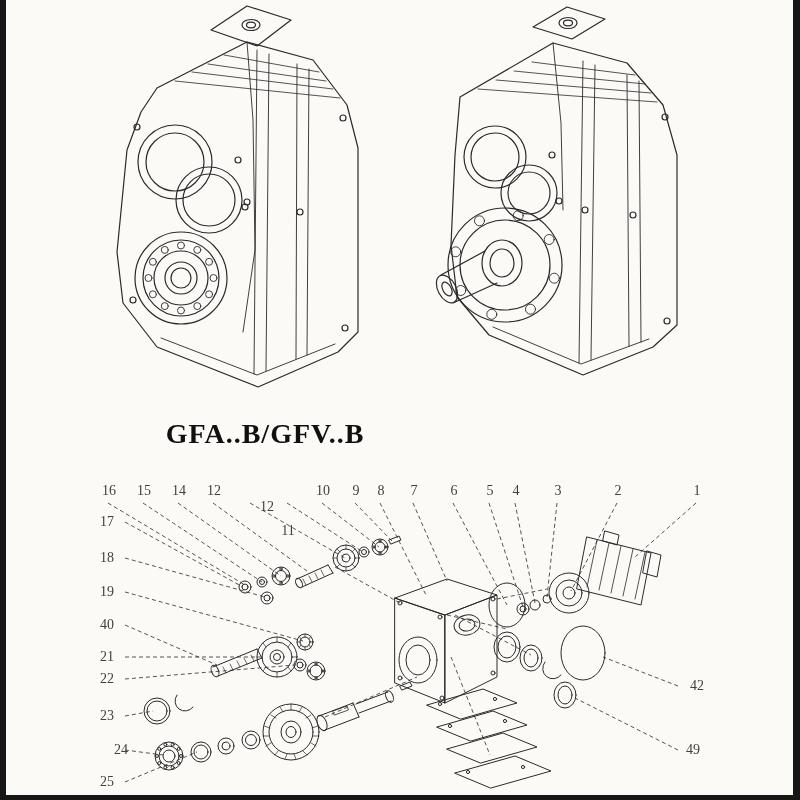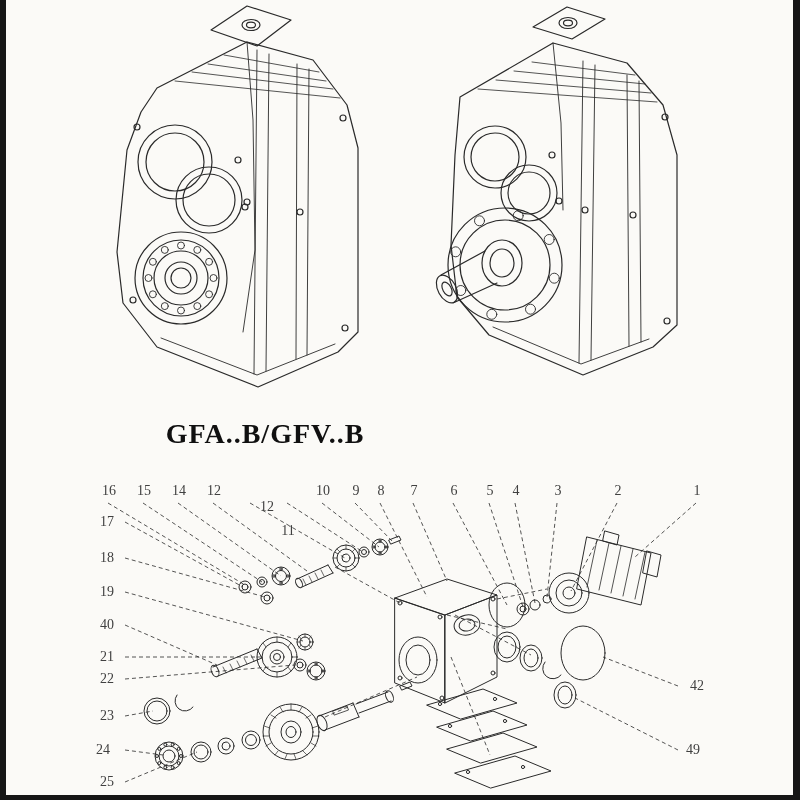--- a/index.html
+++ b/index.html
@@ -349,21 +349,21 @@
   <div class="callout" style="left:607px;top:483px;">2</div>
   <div class="callout" style="left:686px;top:483px;">1</div>
 
   <div class="callout" style="left:96px;top:514px;">17</div>
   <div class="callout" style="left:96px;top:550px;">18</div>
   <div class="callout" style="left:96px;top:584px;">19</div>
   <div class="callout" style="left:96px;top:617px;">40</div>
   <div class="callout" style="left:96px;top:649px;">21</div>
   <div class="callout" style="left:96px;top:671px;">22</div>
   <div class="callout" style="left:96px;top:708px;">23</div>
-  <div class="callout" style="left:92px;top:742px;">24</div>
+  <div class="callout" style="left:110px;top:742px;">24</div>
   <div class="callout" style="left:96px;top:774px;">25</div>
 
   <div class="callout" style="left:686px;top:678px;">42</div>
   <div class="callout" style="left:682px;top:742px;">49</div>
 
   <div class="edge edge-left"></div>
   <div class="edge edge-right"></div>
   <div class="edge edge-bottom"></div>
 
 </div>

